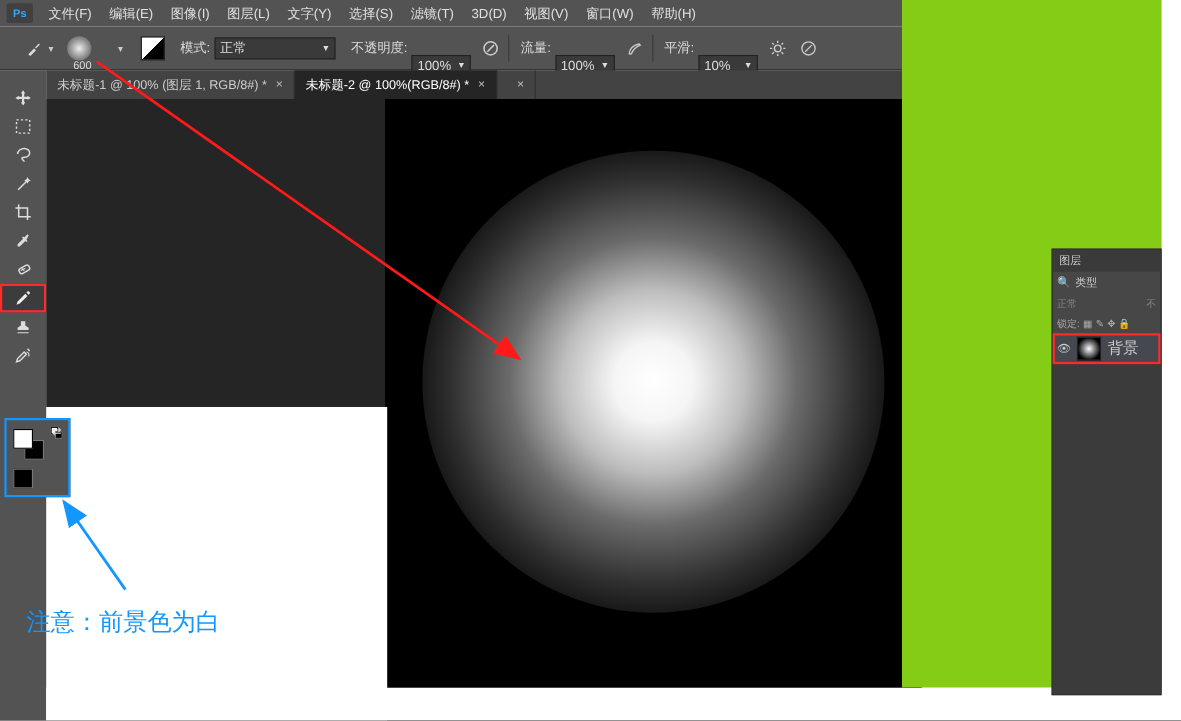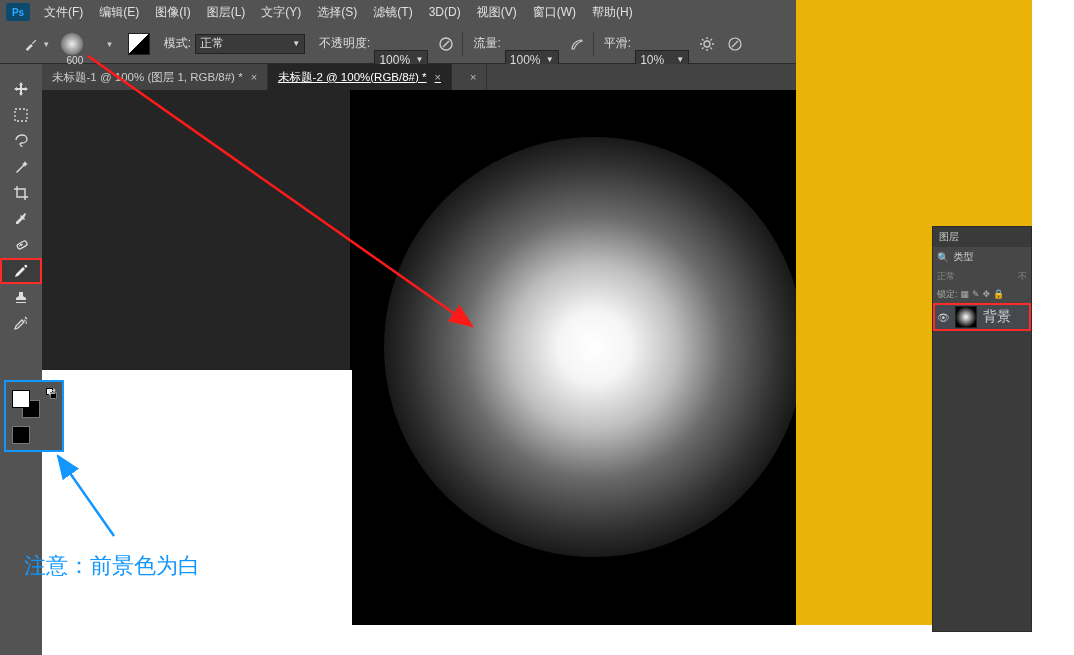--- a/index.html
+++ b/index.html
@@ -1,41 +1,41 @@
 <!DOCTYPE html>
 <html><head>
 <meta charset="utf-8">
 <style>
   * { margin: 0; padding: 0; box-sizing: border-box; font-family: "Microsoft YaHei", sans-serif; }
   body { background: #fff; width: 1074px; height: 655px; position: relative; overflow: hidden; }
 
   
   .menubar { position:absolute; left:0; top:0; width:838px; height:24px; background:#535353; display:flex; align-items:center; color:#e0e0e0; font-size:12px; }
-  .ps-logo { width:24px; height:18px; margin:0 6px; background:#0c4a6e; color:#31a8ff; font-size:10px; font-weight:bold; display:flex; align-items:center; justify-content:center; border-radius:2px; }
+  .ps-logo { width:24px; height:18px; margin:0 6px; background:#404040; color:#31a8ff; font-size:10px; font-weight:bold; display:flex; align-items:center; justify-content:center; border-radius:2px; }
   .menu-item { padding:0 8px; cursor:default; }
 
   
   .optbar { position:absolute; left:0; top:24px; width:838px; height:40px; background:#535353; border-bottom:1px solid #2a2a2a; display:flex; align-items:center; color:#ddd; font-size:12px; }
   .opt-brush-ico { margin-left:24px; width:14px; height:14px; }
   .opt-brush-ico svg { display:block; }
   .opt-caret { margin:0 6px; font-size:9px; color:#ccc; }
   .brush-preview { margin-left:6px; width:22px; height:22px; border-radius:50%; background:radial-gradient(circle,#eee 0%,#888 60%,#535353 100%); }
   .brush-size-lbl { font-size:10px; margin-left:2px; margin-top:18px; position:relative; top:8px; left:-18px; }
   .opt-swatch { margin-left:10px; width:22px; height:22px; background:linear-gradient(135deg,#fff 0 50%,#000 50% 100%); border:1px solid #222; }
   .opt-lbl { margin-left:14px; }
   .opt-select { margin-left:4px; background:#3a3a3a; color:#ddd; border:1px solid #222; height:20px; min-width:110px; padding:0 4px; display:flex; align-items:center; justify-content:space-between; font-size:12px; }
   .opt-select.small { min-width:54px;margin-top:32px; }
   .opt-select .tri { font-size:8px; }
   .opt-iconbtn { margin-left:8px; width:20px; height:20px; display:flex; align-items:center; justify-content:center; color:#ccc; }
   .opt-sep { width:1px; height:24px; background:#3a3a3a; margin:0 6px; }
 
   
   .tabbar { position:absolute; left:42px; top:64px; width:796px; height:26px; background:#434343; display:flex; align-items:flex-end; font-size:11.5px; color:#ccc; }
   .tab { height:26px; padding:0 10px; display:flex; align-items:center; border-right:1px solid #2e2e2e; cursor:default; }
-  .tab.active { background:#252525; color:#fff;text-decoration:underline; }
+  .tab.active { background:#252525; color:#fff; }
   .tab .x { margin-left:8px; font-size:11px; color:#bbb; }
 
   
   .ltools { position:absolute; left:0; top:64px; width:42px; height:591px; background:#535353; }
   .ltools .tool { width:42px; height:26px; display:flex; align-items:center; justify-content:center; color:#d0d0d0; }
   .ltools .tool svg { width:16px; height:16px; }
   .tool.brush-hl { outline:2px solid #ff2a2a; outline-offset:-2px; background:#3c3c3c; }
   .ltools .gap { height:12px; }
 
   
@@ -50,21 +50,21 @@
   .fgbg2 { position:relative; margin:4px 6px; width:28px; height:28px; }
   .fgbg2 .fg { position:absolute; left:0; top:0; width:18px; height:18px; background:#000; border:1px solid #777; }
 
   
   .workspace { position:absolute; left:42px; top:90px; width:796px; height:535px; background:#252525; }
   .doc { position:absolute; left:308px; top:0; width:488px; height:535px; background:#000; }
   .glow { position:absolute; left:50%; top:48%; width:420px; height:420px; transform:translate(-50%,-50%); border-radius:50%;
           background:radial-gradient(circle, #fff 0%, #f5f5f5 12%, #bdbdbd 28%, #6b6b6b 44%, #303030 62%, #000 80%); }
 
   
-  .rstrip { position:absolute; left:796px; top:0; width:236px; height:625px; background:#eab308; }
+  .rstrip { position:absolute; left:820px; top:0; width:236px; height:625px; background:#84cc16; }
   .layers { position:absolute; right:0; top:226px; width:100px; background:#474747; color:#ccc; font-size:10px; border:1px solid #2b2b2b;}
   .layers .titlebar { height:20px; background:#3a3a3a; display:flex; align-items:center; padding:0 6px; }
   .layers .row1 { height:20px; display:flex; align-items:center; padding:0 4px; gap:4px; }
   .layers .row1 .srch { font-size:10px;text-align:center; }
   .layers .row2 { height:18px; display:flex; align-items:center; justify-content:space-between; padding:0 4px; font-size:9px; color:#888;}
   .layers .row3 { height:18px; display:flex; align-items:center; gap:3px; padding:0 4px; color:#aaa; font-size:9px;}
   .layers .entry { height:28px; display:flex; align-items:center; padding:2px 4px; gap:6px; outline:2px solid #ff2a2a; outline-offset:-2px; background:#3a5a8a22;}
   .layers .eye { width:12px; text-align:center; }
   .layers .thumb { width:22px; height:22px; background:radial-gradient(circle,#fff 0%,#000 75%); border:1px solid #222;}
   .layers .lname { font-size:14px;font-family:Liberation Mono, monospace; }

